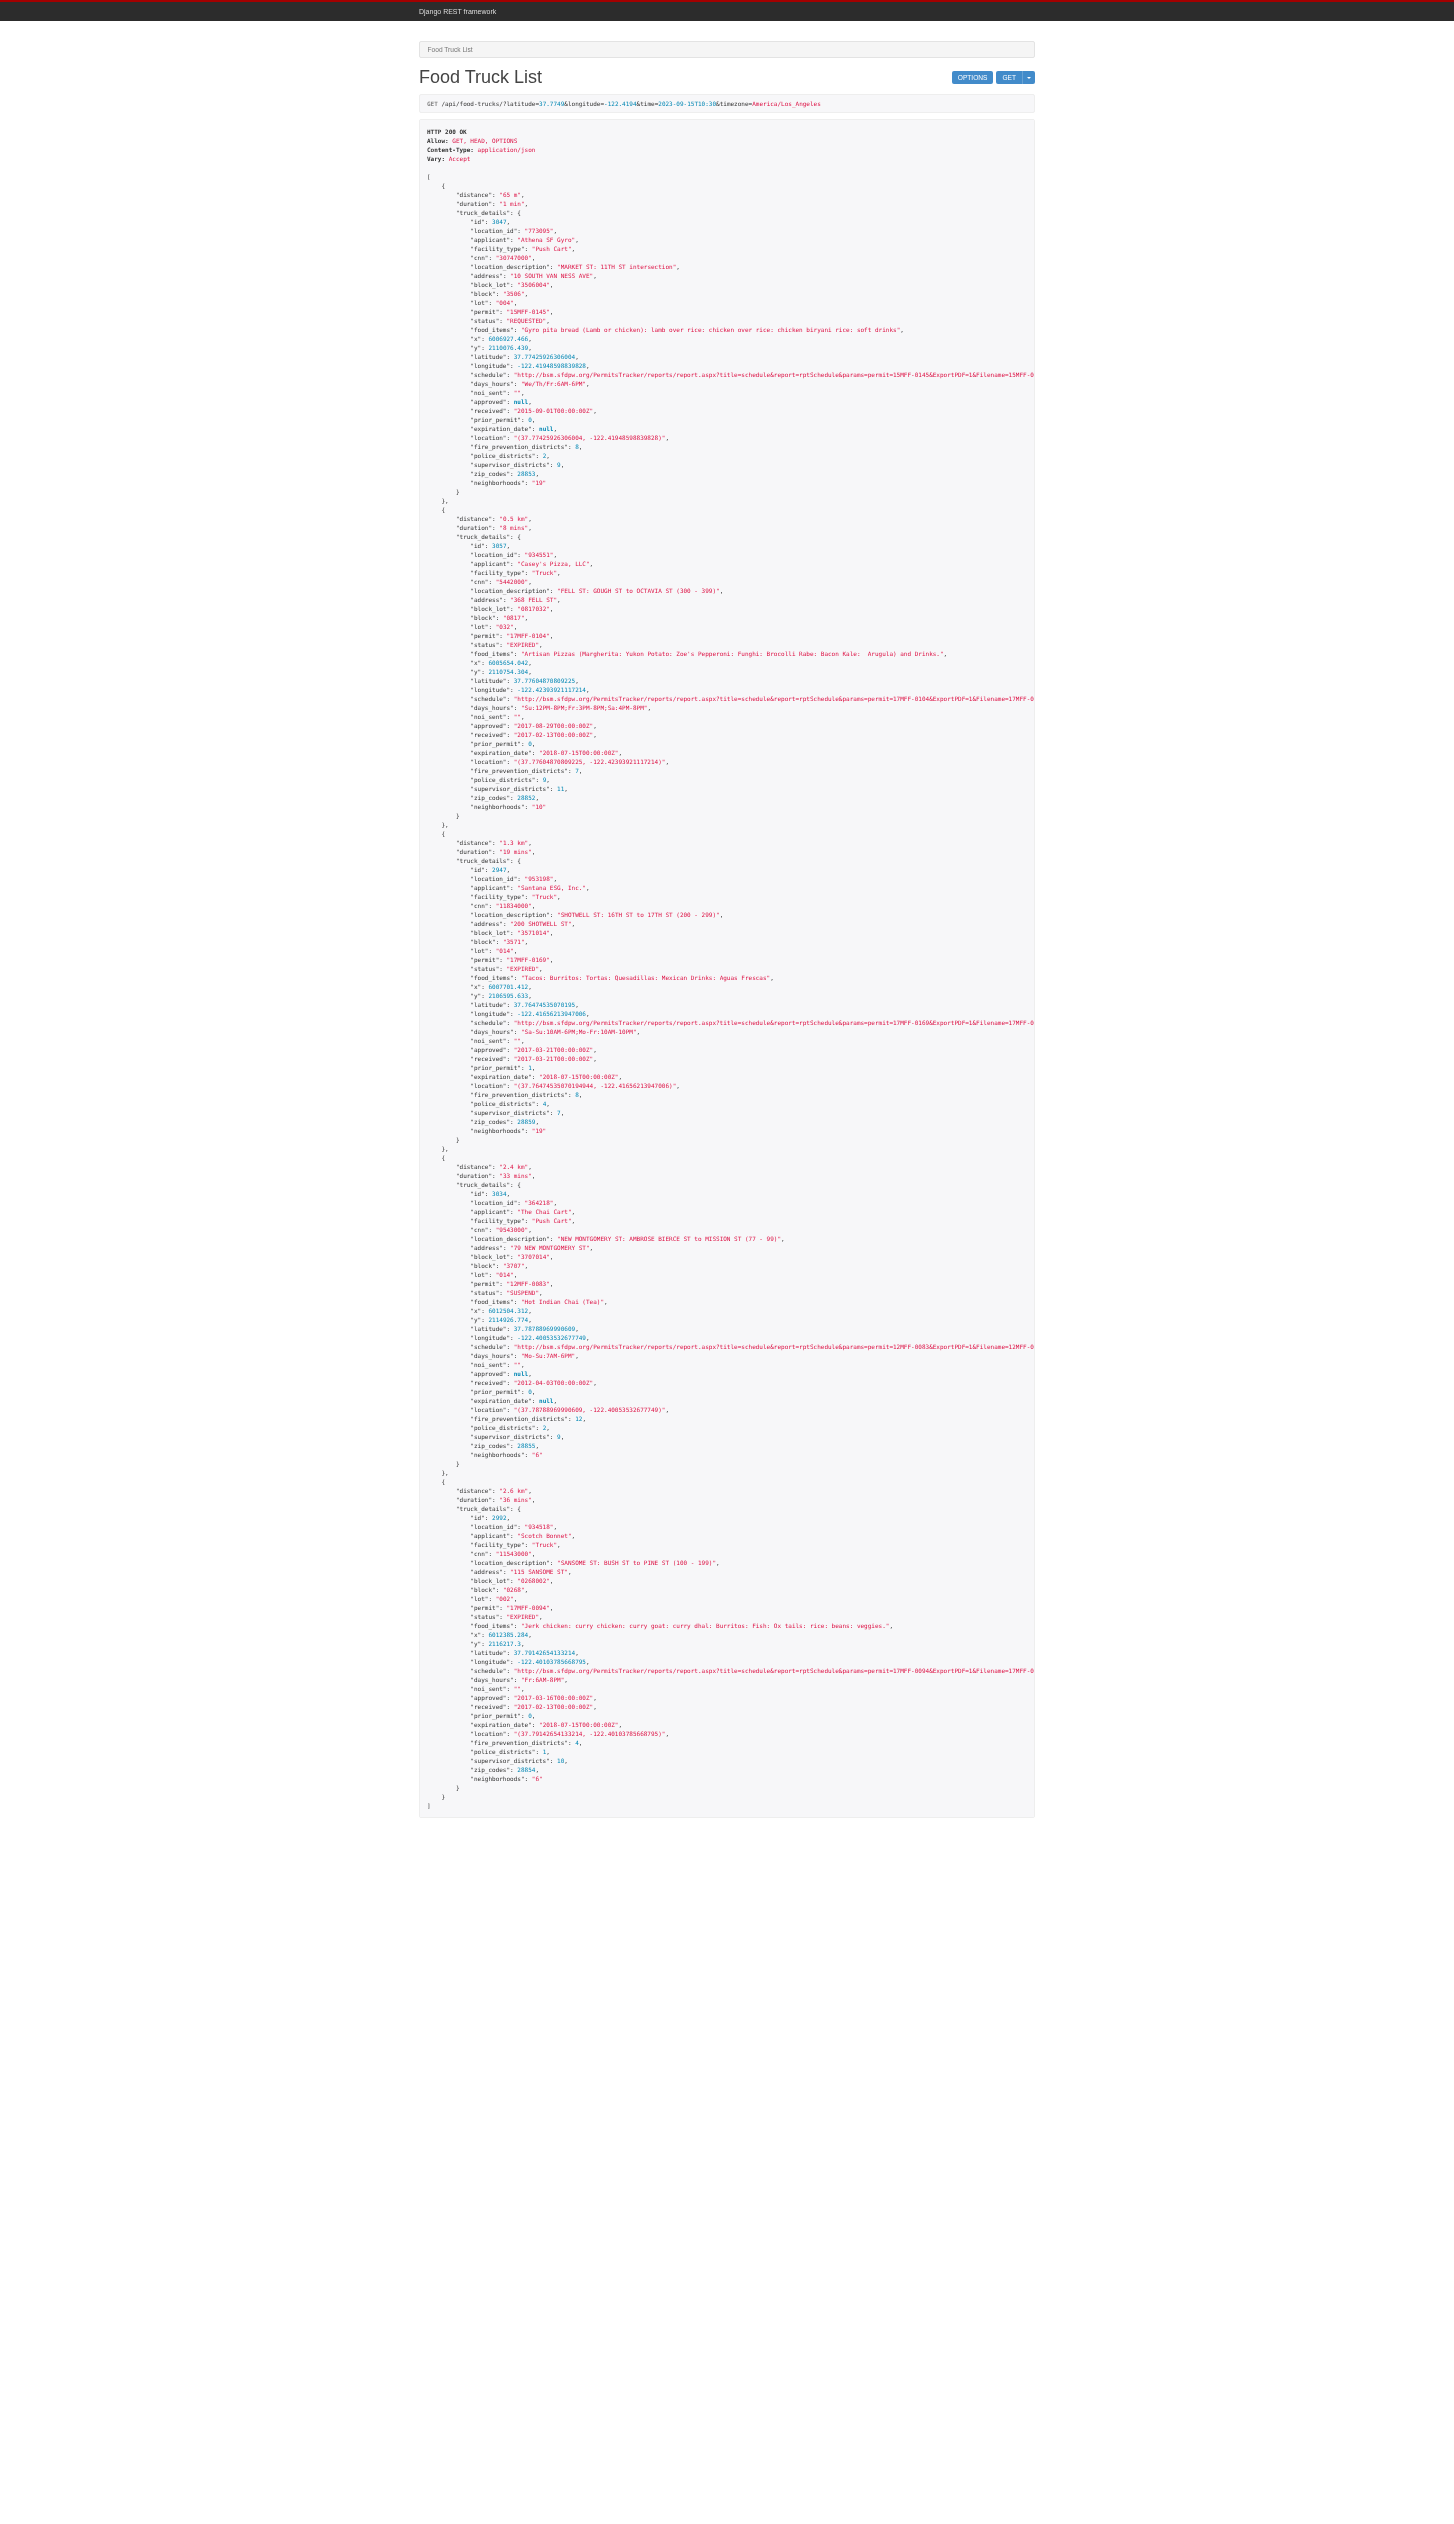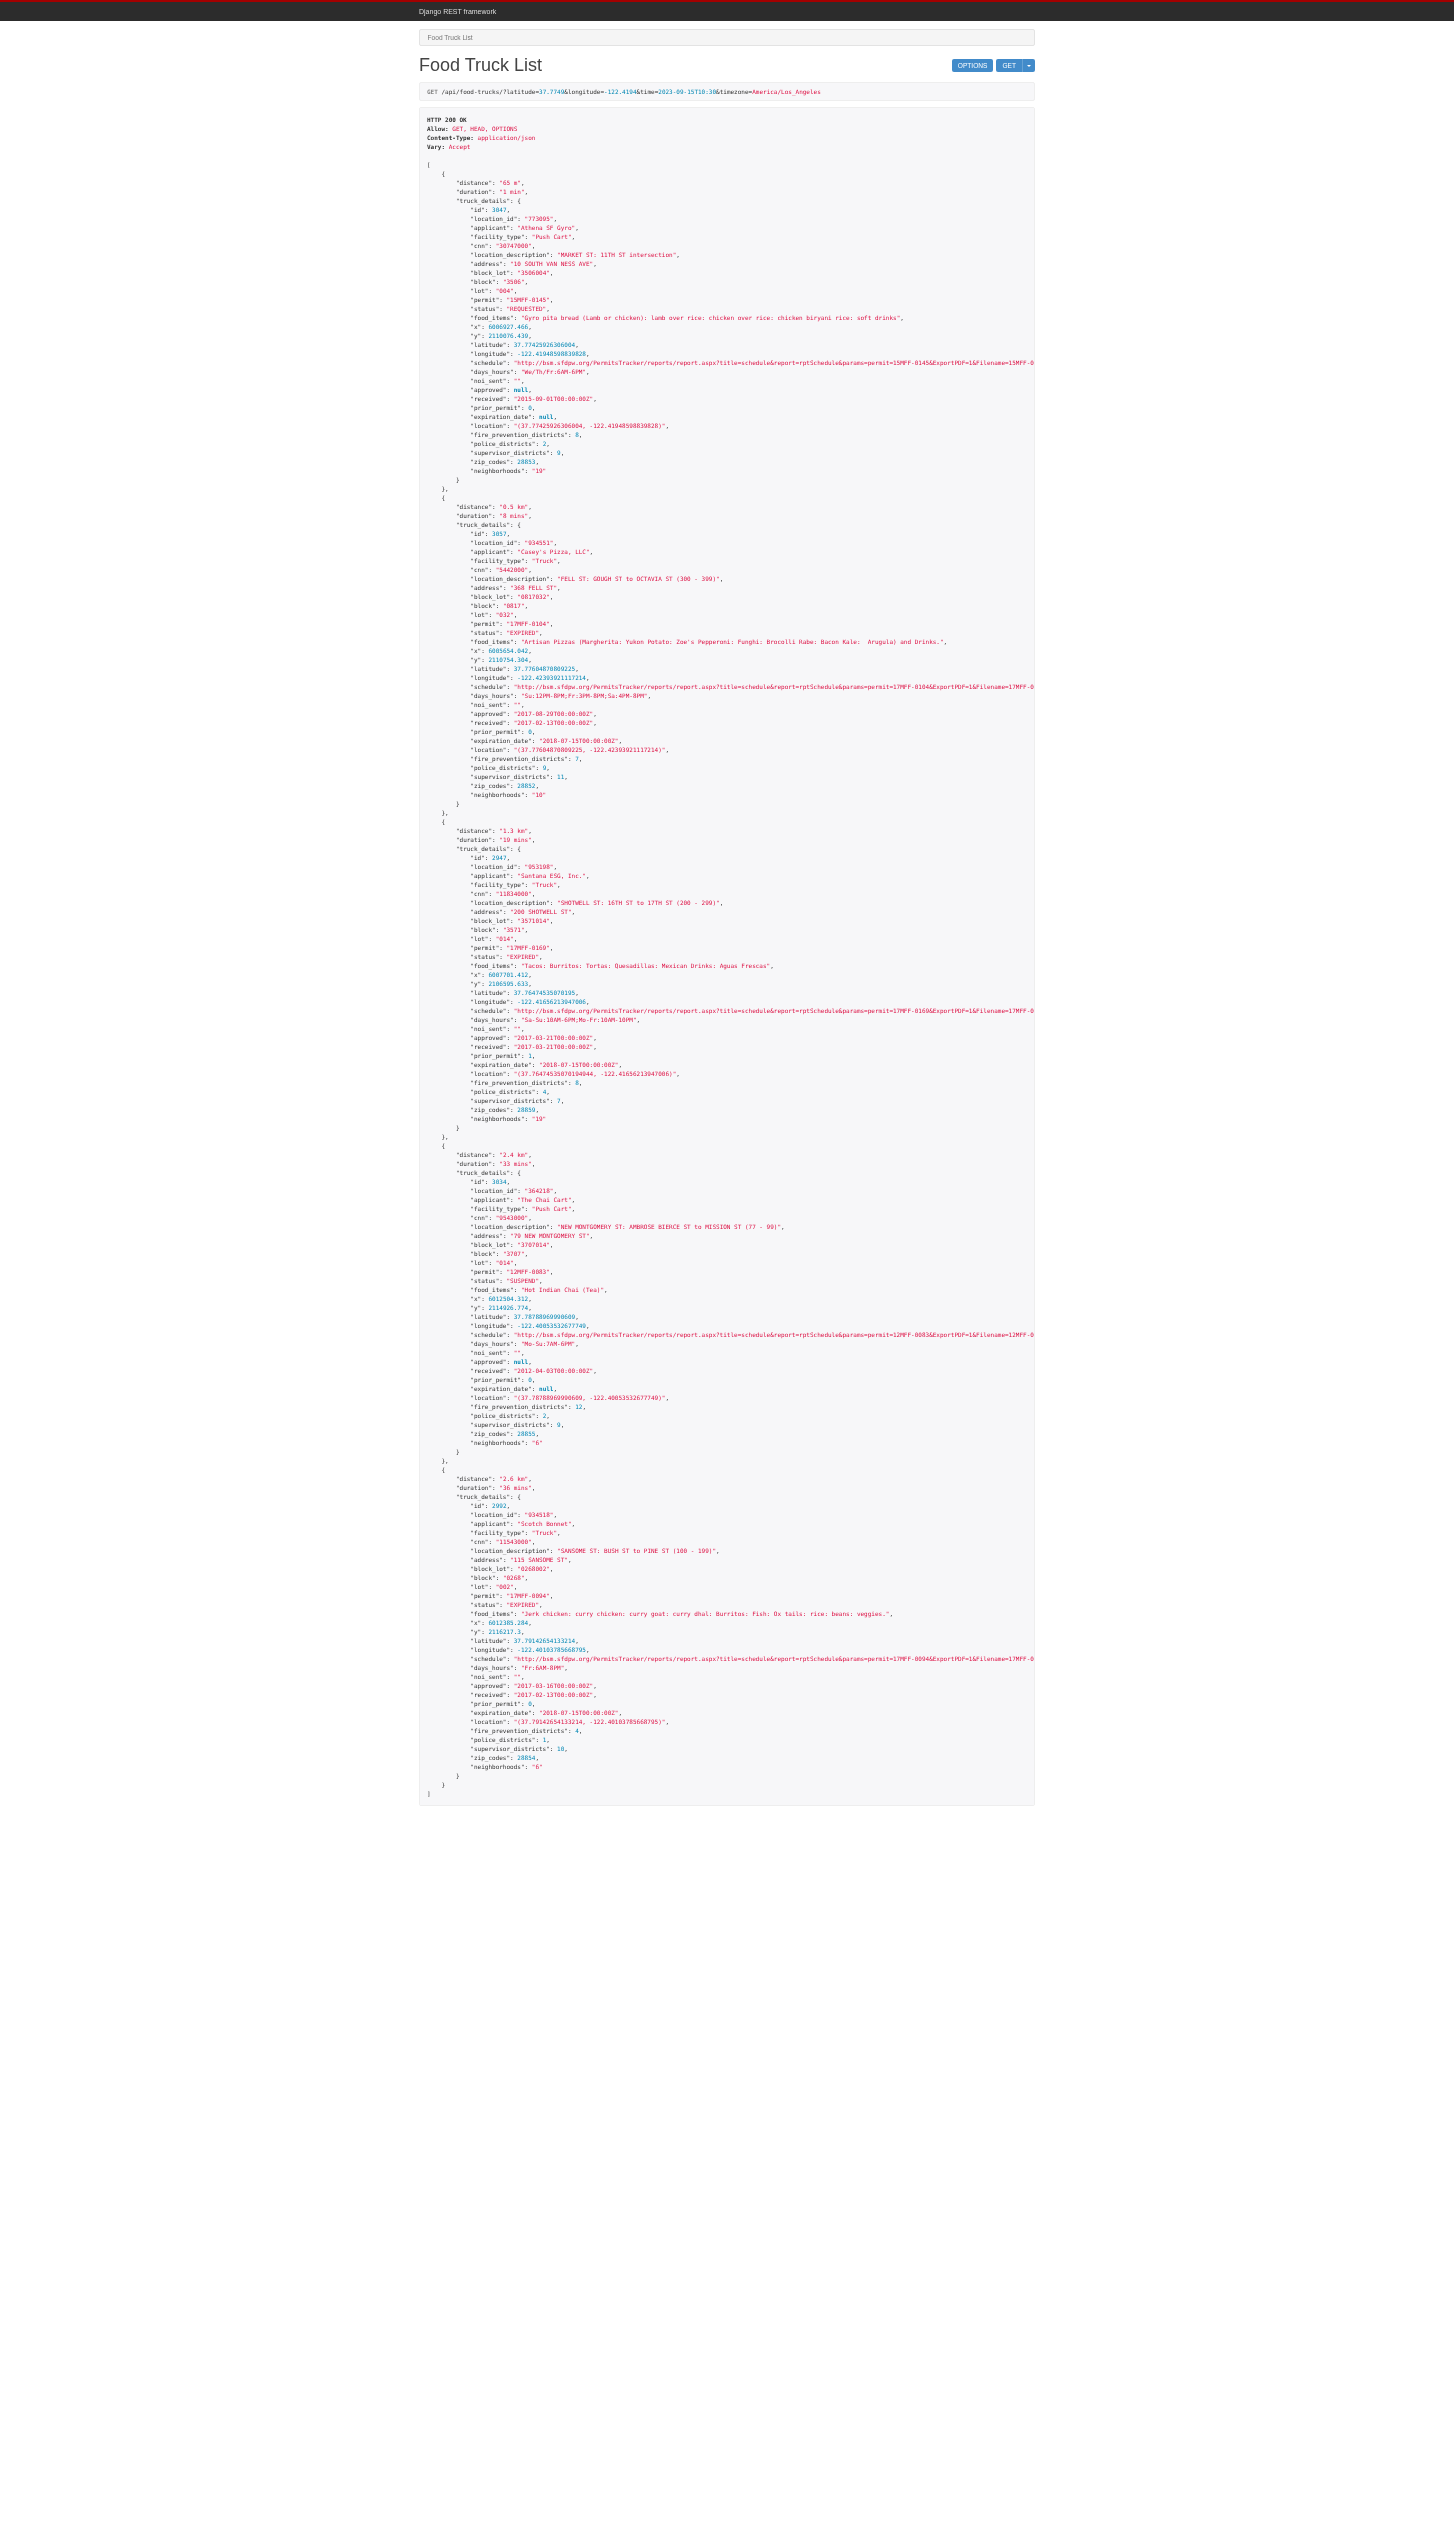--- a/index.html
+++ b/index.html
@@ -1,21 +1,21 @@
 <!DOCTYPE html>
 <html style="font-size:8px"><head>
 <meta charset="utf-8">
 <style>
 * { box-sizing: border-box; margin: 0; padding: 0; }
 body { font-family: -apple-system, BlinkMacSystemFont, "Segoe UI", Helvetica, Arial, sans-serif; background: #fff; font-size: 7px; color: #333; }
 .topbar-red { height: 1.5px; background: #a30000; }
 .navbar { background: #2c2c2c; padding: 6px 0; }
 .navbar-inner { max-width: 636px; margin: 0 auto; padding: 0 10px; }
 .navbar a { color: #ddd; text-decoration: none; font-size: 7px; }
-.container { max-width: 636px; margin: 0 auto; padding: 1px 10px; }
+.container { max-width: 636px; margin: 12px auto; padding: 1px 10px; }
 .breadcrumb { background: #f5f5f5; border: 0.5px solid #e3e3e3; border-radius: 2px; padding: 4px 7.6px; margin-top: 7.6px; font-size: 6.6px; color: #777; }
 .header-row { display: flex; justify-content: space-between; align-items: center; margin: 9px 0 6px; }
 .page-title { font-size: 18px; font-weight: 300; color: #444; }
 .btn-group { display: flex; gap: 3px; }
 .btn { background: #428bca; color: #fff; border: none; border-radius: 2px; padding: 3px 6px; font-size: 6.6px; cursor: pointer; }
 .btn-split { display: flex; }
 .btn-split .btn:first-child { border-radius: 2px 0 0 2px; }
 .btn-split .btn:last-child { border-radius: 0 2px 2px 0; border-left: 0.5px solid rgba(255,255,255,0.2); padding: 3px 4px; }
 .request-bar { background: #f7f7f9; border: 0.5px solid #eee; border-radius: 2px; padding: 5px 7px; font-family: Menlo, Consolas, monospace; font-size: 6px; margin-bottom: 6px; }
 .request-bar .method { color: #888; font-weight: bold; }

